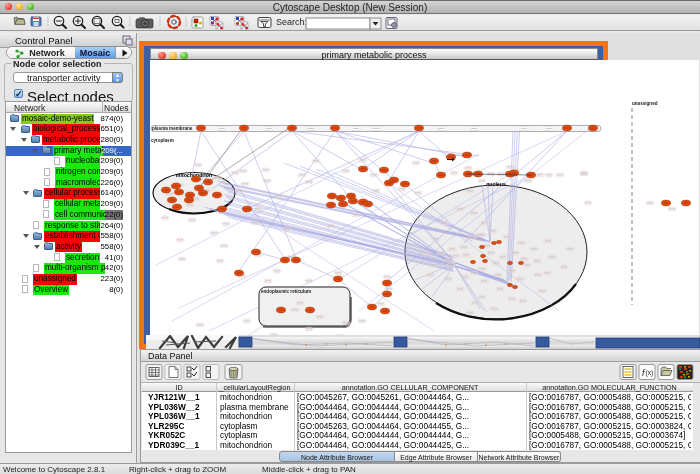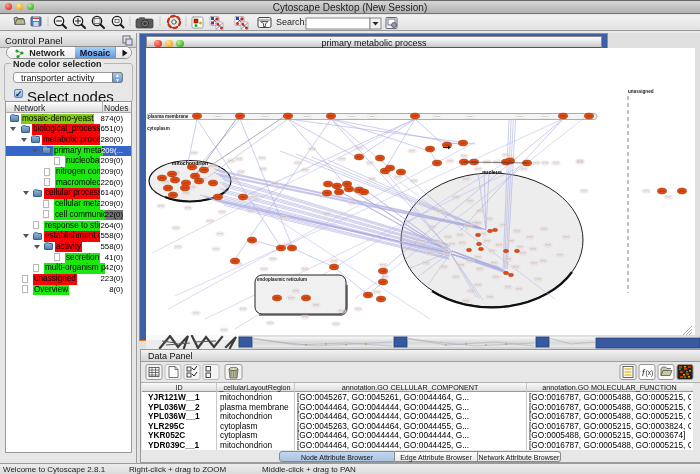--- a/index.html
+++ b/index.html
@@ -3,41 +3,41 @@
 *{margin:0;padding:0;box-sizing:border-box}
 body{font-family:"Liberation Sans",sans-serif;width:700px;height:474px;overflow:hidden;background:#e8e8e8}
 #app{position:relative;width:700px;height:474px}
 .abs{position:absolute}
 .titlebar{left:0;top:0;width:700px;height:14px;background:linear-gradient(#d6d6d6,#bfbfbf 60%,#b2b2b2);border-top:1px solid #6a6a6a;border-bottom:1px solid #737373}
 .titlebar .tl{position:absolute;top:2px;width:7px;height:7px;border-radius:50%}
 .titlebar .title{position:absolute;top:1px;width:100%;text-align:center;font-size:10px;color:#222}
 .toolbar{left:0;top:15px;width:700px;height:16px;background:linear-gradient(#f2f2f2,#e2e2e2);border-bottom:1px solid #9a9a9a}
 
 .cpanel{left:0;top:33px;width:137px;height:430px;background:#e7e7e7;border-right:1px solid #9a9a9a}
-.cphead{position:absolute;left:0;top:0;width:136px;height:15px;background:linear-gradient(#efefef,#cfcfcf);border-bottom:1px solid #a0a0a0;font-size:9.5px;color:#111;line-height:15px;padding-left:5px}
+.cphead{position:absolute;left:0;top:0;width:136px;height:15px;background:linear-gradient(#efefef,#cfcfcf);border-bottom:1px solid #a0a0a0;font-size:9.5px;color:#111;line-height:15px;padding-left:15px}
 .tabs{position:absolute;left:6px;top:13px;width:126px;height:13px;border:1px solid #8e8e8e;border-radius:7px;background:#fcfcfc;overflow:hidden}
 .tabs .seg{position:absolute;top:0;height:100%;font-size:9px;font-weight:bold;color:#222;text-align:center;line-height:12px}
 .groupbox{position:absolute;left:4px;top:30px;width:129px;height:39px;border:1px solid #b5b5b5;border-radius:3px}
 .gblabel{position:absolute;left:6px;top:-5px;background:#e7e7e7;padding:0 2px;font-size:9px;font-weight:bold;color:#222}
-.combo{position:absolute;left:8px;top:8px;width:110px;height:11px;background:#fff;border:1px solid #9a9a9a;border-radius:3px;font-size:9px;color:#111;text-align:left;padding-left:7px;line-height:10px}
+.combo{position:absolute;left:8px;top:8px;width:110px;height:11px;background:#fff;border:1px solid #9a9a9a;border-radius:3px;font-size:9px;color:#111;text-align:left;padding-left:13px;line-height:10px}
 .combobtn{position:absolute;right:-1px;top:-1px;width:11px;height:11px;background:linear-gradient(#9fc6f2,#5e95e0);border-radius:0 3px 3px 0;border:1px solid #7a7a7a;color:#fff;font-size:5px;line-height:5px;text-align:center}
 .cb{position:absolute;left:9px;top:25px;width:9px;height:9px;background:linear-gradient(#cfe3f7,#8cb8e8);border:1px solid #5c84b4;border-radius:2px;color:#123;font-size:9px;line-height:9px;font-weight:bold;text-align:center}
 .cblabel{position:absolute;left:22px;top:24px;font-size:15px;color:#111}
 .treepanel{position:absolute;left:5px;top:68px;width:127px;height:352px;background:#fff;border:1px solid #9a9a9a;overflow:hidden}
 .treehead{position:absolute;left:0;top:0;width:100%;height:11px;background:linear-gradient(#fdfdfd,#dcdcdc);border-bottom:1px solid #a8a8a8;font-size:8.5px;color:#222}
 .trow{position:absolute;left:0;width:100%;height:10.7px;font-size:8.2px;white-space:nowrap}
 .trow .lbl{position:absolute;top:0;line-height:10.5px;padding:0 1px;color:#000}
 .trow .num{position:absolute;right:8px;top:0;line-height:10.5px;color:#000;font-size:7.8px}
 .arrow{position:absolute;top:3px;width:0;height:0;border-left:3.5px solid transparent;border-right:3.5px solid transparent;border-top:4.5px solid #555}
 .folder{position:absolute;top:1.5px;width:9px;height:7px;background:linear-gradient(#89aed2,#5580ac);border:0.5px solid #39618c;border-radius:1px}
 .folder:before{content:"";position:absolute;left:0;top:-2px;width:4px;height:2px;background:#6f98c2;border-radius:1px 1px 0 0}
 .file{position:absolute;top:0.5px;width:6px;height:8px;background:#fff;border:1px solid #b8b8b8;box-shadow:0.5px 0.5px 0 rgba(0,0,0,0.08)}
 
 .mdi{left:138px;top:33px;width:562px;height:430px;background:#e0e0e0;overflow:hidden}
-.iframe{position:absolute;left:1px;top:0;width:469px;height:308px;background:#3c5fa6;border:1px solid #f97316}
+.iframe{position:absolute;left:1px;top:8px;width:469px;height:308px;background:#3c5fa6;border:5px solid #f97316}
 .iframe .ititle{position:absolute;left:6px;top:2px;right:5px;height:12px;background:linear-gradient(#fafafa,#f0f0f0 30%,#c8c8c8);border:1px solid #8a8a8a;border-bottom:1px solid #555}
 .iframe .tl{position:absolute;top:2.5px;width:7.5px;height:7.5px;border-radius:50%}
 .iframe .ititle .t{position:absolute;width:100%;top:0;text-align:center;font-size:9px;color:#111;line-height:12px}
 .canvas{position:absolute;left:6px;top:14px;width:549px;height:288px;background:#fff}
 
 .dpanel{left:140px;top:349px;width:656px;height:114px;background:#e7e7e7;border:1px solid #9a9a9a}
 .dphead{position:absolute;left:0;top:0;width:100%;height:12px;background:linear-gradient(#f2f2f2,#d4d4d4);border-bottom:1px solid #a0a0a0;font-size:9px;color:#111;line-height:12px;padding-left:7px}
 .dptools{position:absolute;left:0;top:12px;width:100%;height:21px;background:#e7e7e7;border-bottom:1px solid #b0b0b0}
 .dtable{position:absolute;left:1px;top:33px;width:551px;height:67px;background:#fff;font-size:8.3px}
 .dhead{position:absolute;left:0;top:0;width:100%;height:9px;background:linear-gradient(#fafafa,#dedede);border-bottom:1px solid #999;color:#111;font-size:7.2px}

